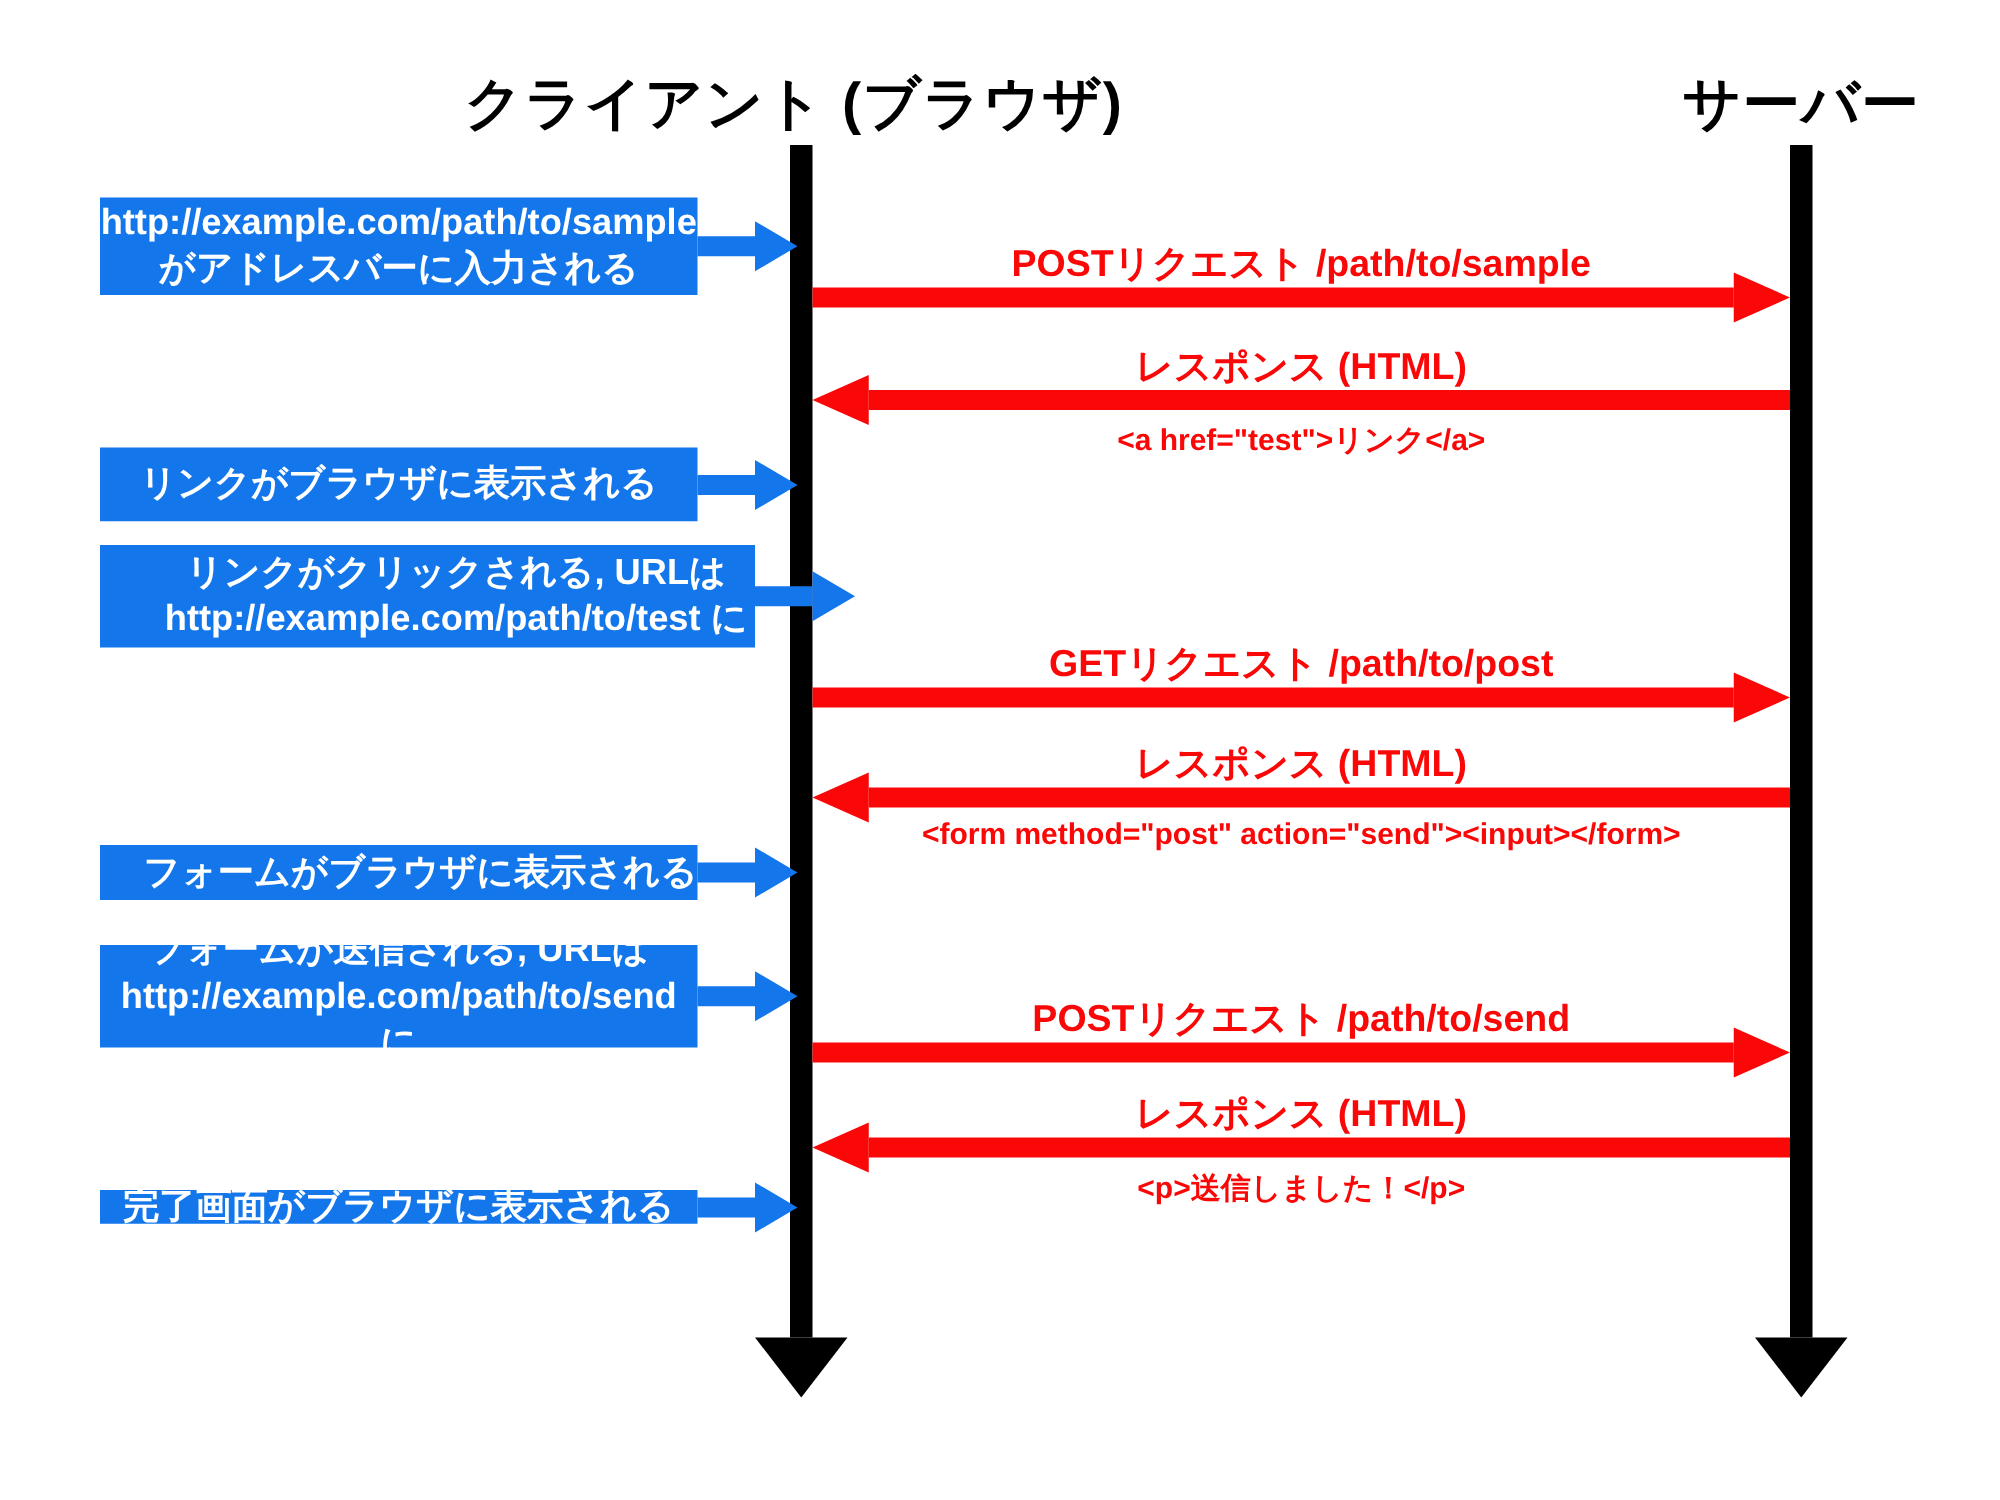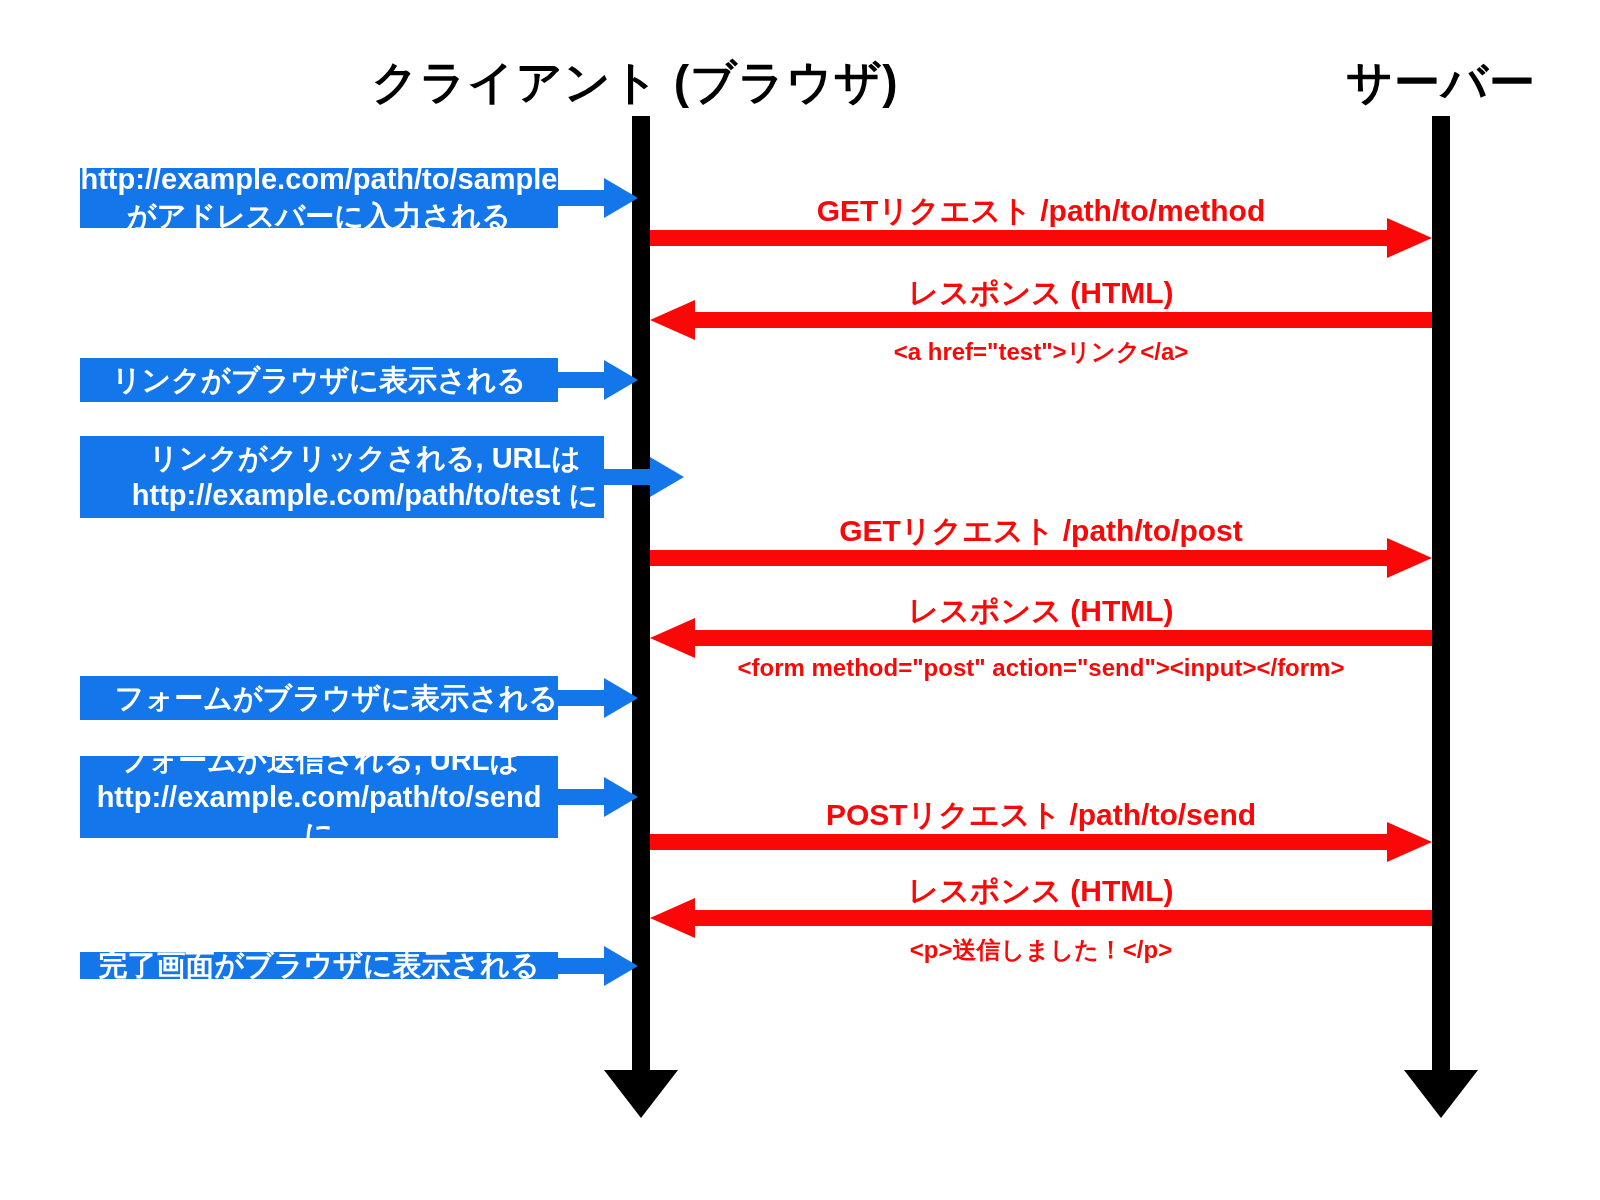--- a/index.html
+++ b/index.html
@@ -131,29 +131,29 @@
 <div class="canvas">
 
   <div class="ptitle client">クライアント (ブラウザ)</div>
   <div class="ptitle server">サーバー</div>
 
   <div class="lifeline client"></div>
   <div class="lifeline server"></div>
   <div class="lifeline-head client"></div>
   <div class="lifeline-head server"></div>
 
-  <div class="event" style="top:168px;height:60px;">
+  <div class="event" style="top:158px;height:78px;">
     <div class="event-text">http://example.com/path/to/sample
 がアドレスバーに入力される</div>
     <div class="event-arrow">
         <span class="shaft"></span>
         <span class="head"></span>
       </div>
   </div>
-  <div class="event" style="top:358px;height:44px;">
+  <div class="event" style="top:358px;height:59px;">
     <div class="event-text">リンクがブラウザに表示される</div>
     <div class="event-arrow">
         <span class="shaft"></span>
         <span class="head"></span>
       </div>
   </div>
   <div class="event" style="top:436px;height:82px;padding-left:46px;">
     <div class="event-text">リンクがクリックされる, URLは
 http://example.com/path/to/test に</div>
     <div class="event-arrow">
@@ -178,21 +178,21 @@
   </div>
   <div class="event" style="top:952px;height:27px;">
     <div class="event-text">完了画面がブラウザに表示される</div>
     <div class="event-arrow">
         <span class="shaft"></span>
         <span class="head"></span>
       </div>
   </div>
 
   <div class="msg right" style="top:230px;">
-    <div class="msg-label">GETリクエスト /path/to/method</div>
+    <div class="msg-label">POSTリクエスト /path/to/sample</div>
     <span class="shaft"></span>
     <span class="head"></span>
   </div>
 
   <div class="msg left" style="top:312px;">
     <div class="msg-label">レスポンス (HTML)</div>
     <span class="shaft"></span>
     <span class="head"></span>
     <div class="msg-sub">&lt;a href="test"&gt;リンク&lt;/a&gt;</div>
   </div>

